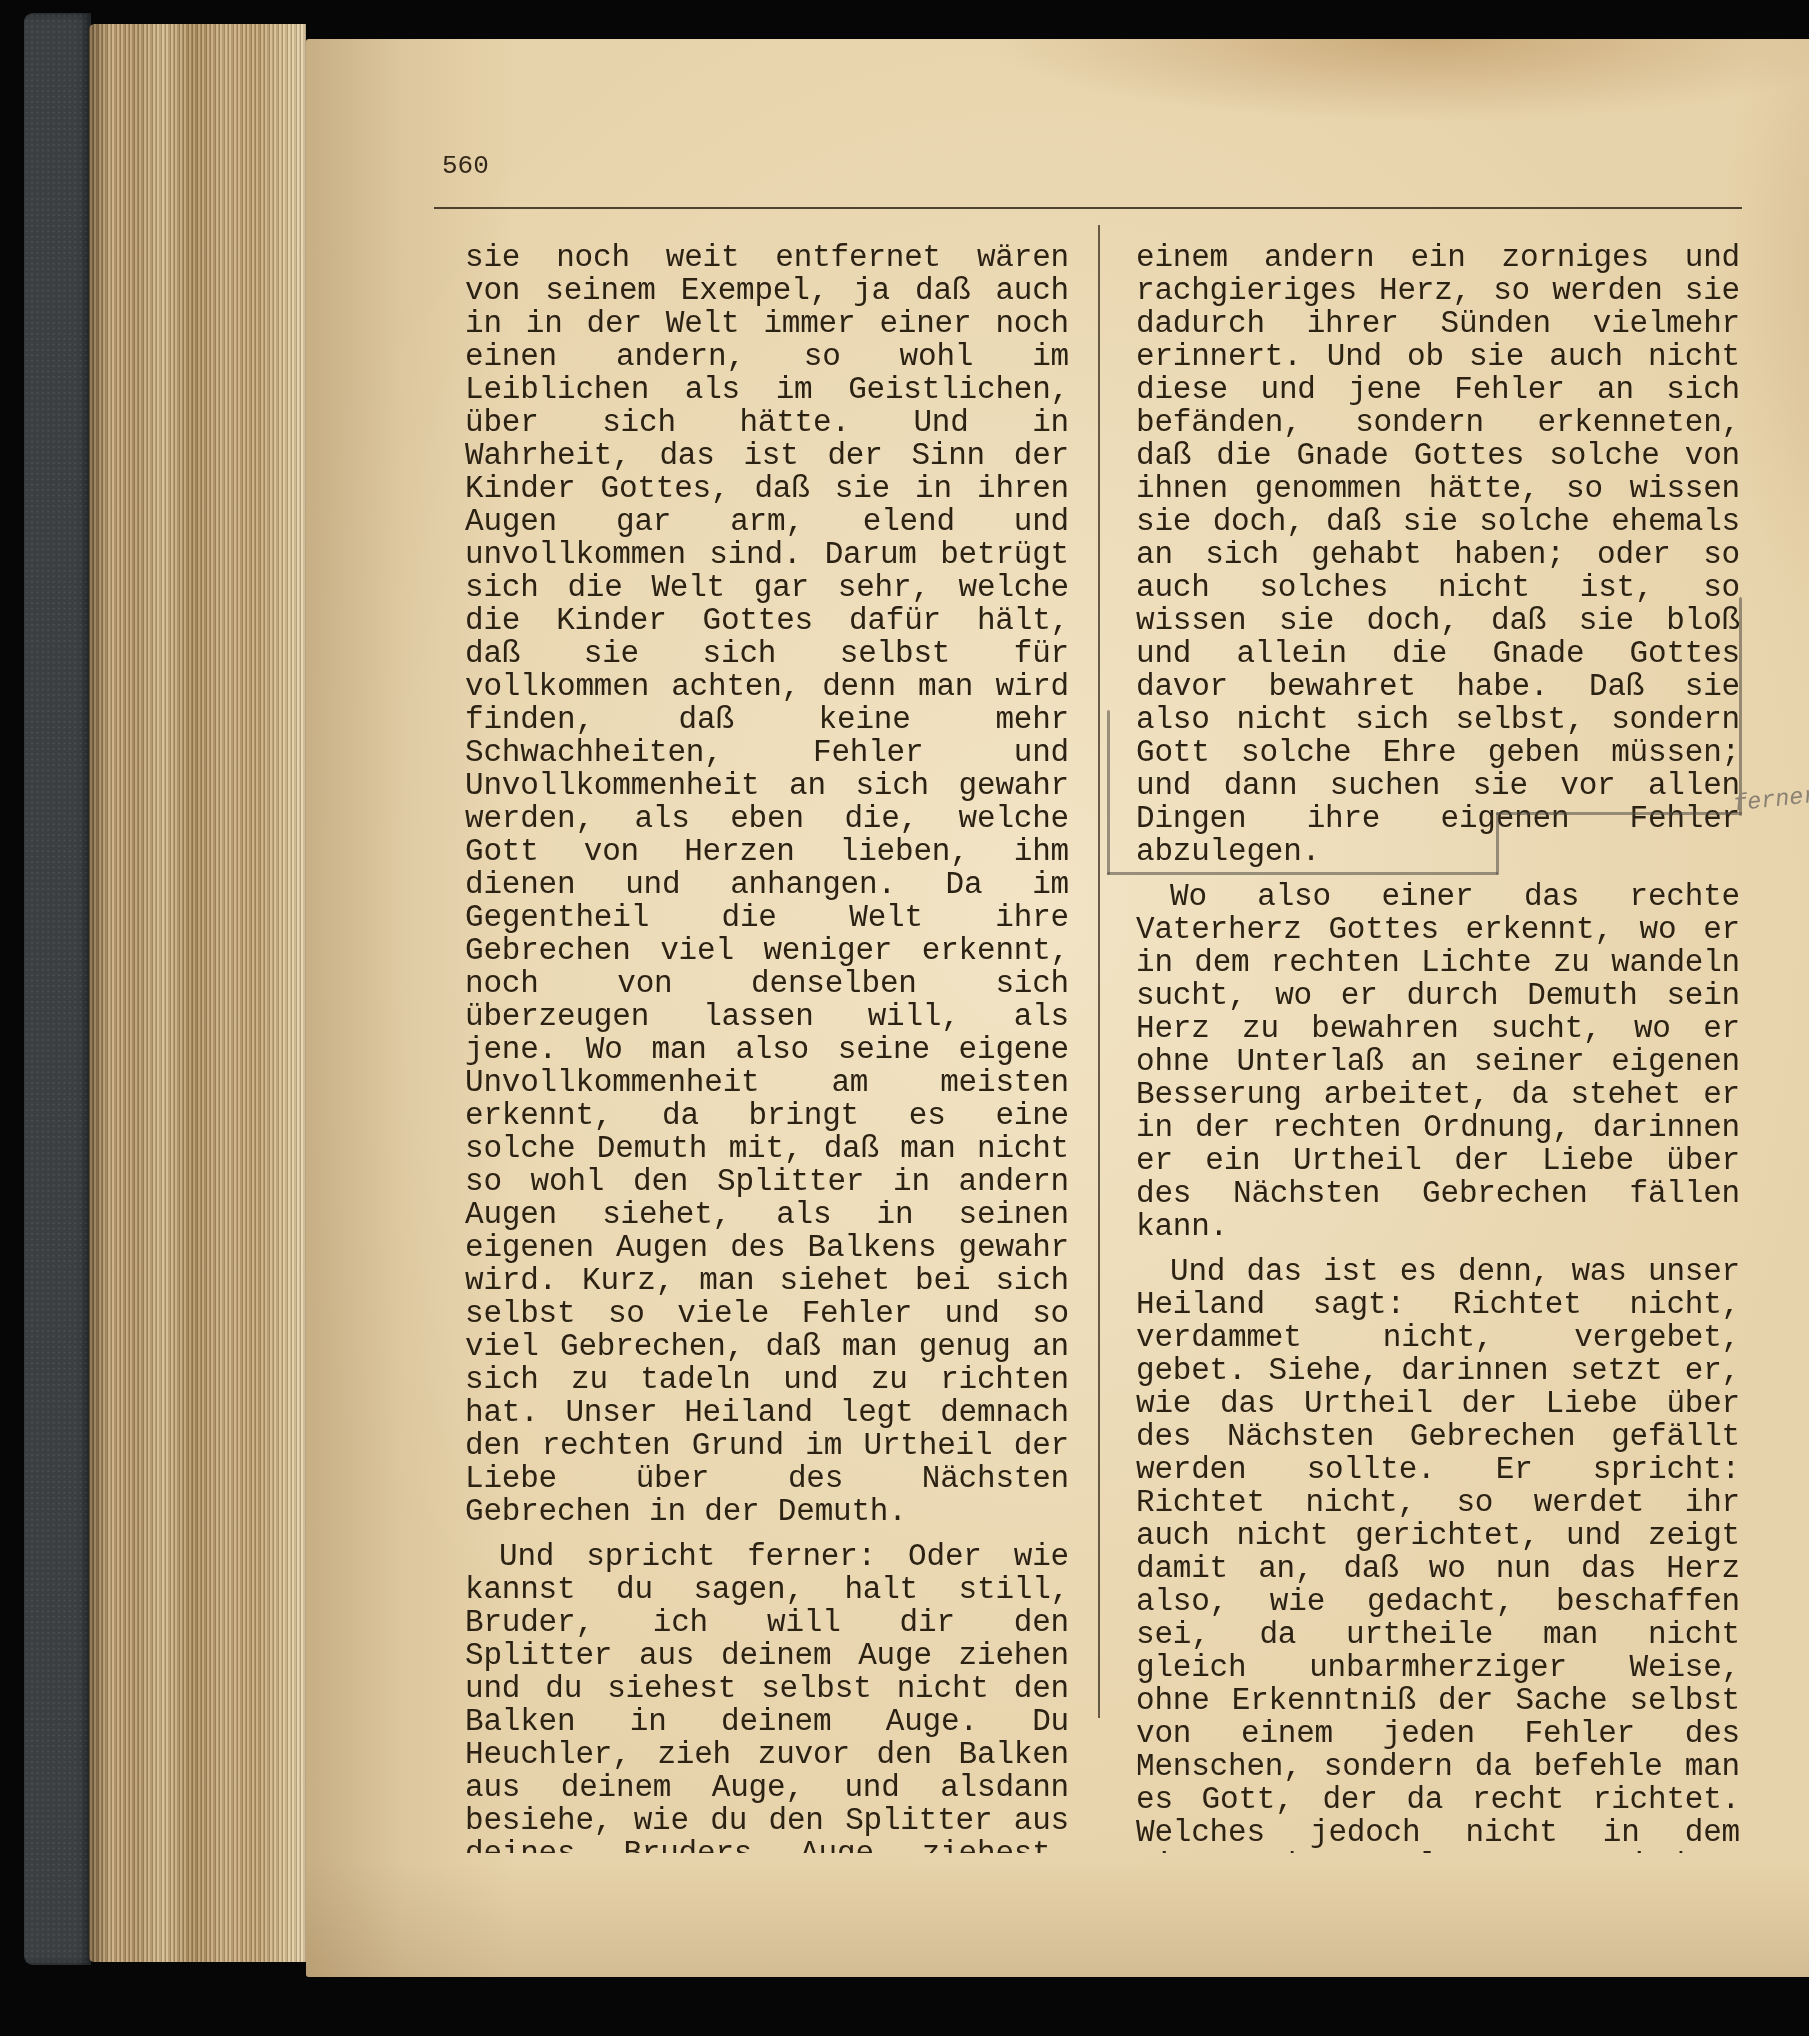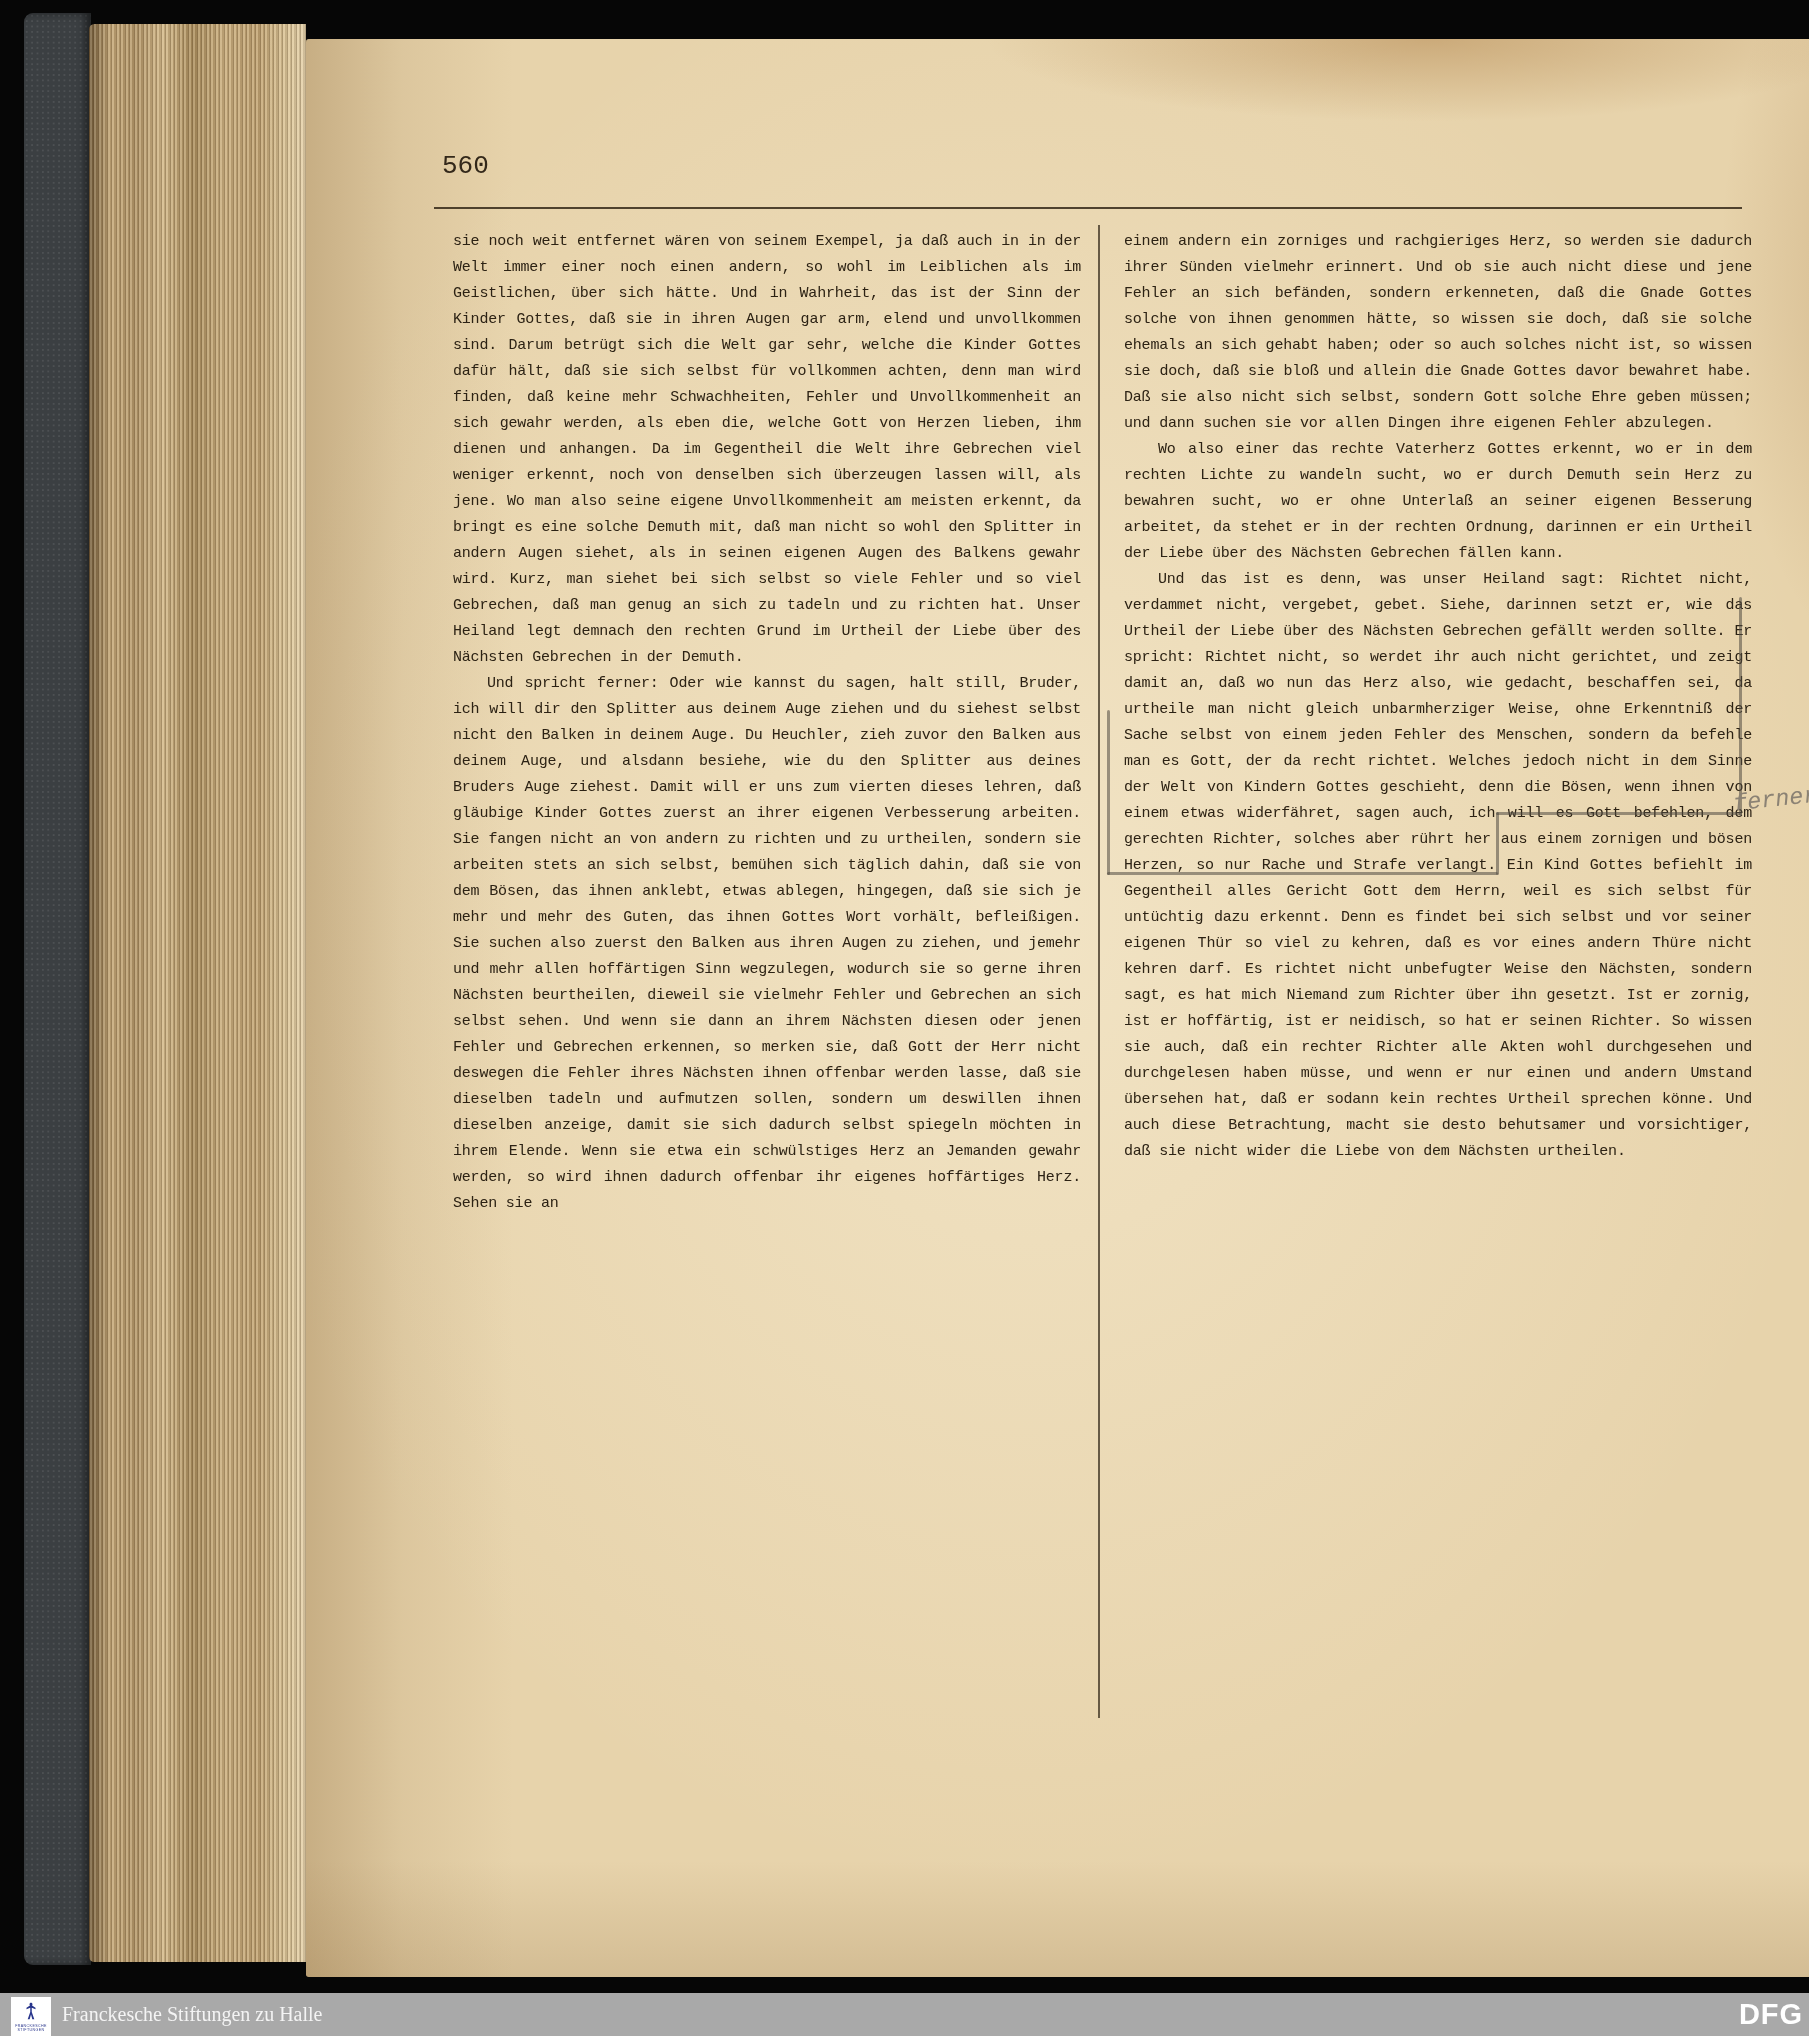--- a/index.html
+++ b/index.html
@@ -30,21 +30,21 @@
        radial-gradient(ellipse at 45% 45%, rgba(252,244,222,0.5), rgba(252,244,222,0) 65%);
      border-radius:2.7px 9px 12.7px 2.7px;font-family:Liberation Mono, monospace;}
   .page-number{position:absolute;left:136px;top:112px;font-size:26px;color:#33281a;}
   .header-title{position:absolute;left:127px;top:110px;width:1312px;text-align:center;
      font-size:28px;color:#33281a;}
   .header-rule{position:absolute;left:128px;top:168px;width:1308px;height:1.8px;
      background:rgba(52,40,24,0.85);}
   .col{position:absolute;top:190px;width:628px;height:1624px;overflow:hidden;}
   .col-left{left:147px;}
   .col-right{left:818px;}
-  .col p{margin:0;font-size:15px;line-height:26px;text-align:justify;color:#2c2214;
+  .col p{margin:12px;font-size:31px;line-height:33px;text-align:justify;color:#2c2214;
          letter-spacing:-0.2px;}
   .col p.indent{text-indent:34px;}
   .col-divider{position:absolute;left:792px;top:186px;width:1.8px;height:1493px;
      background:rgba(45,35,22,0.7);}
   
   .pencil{position:absolute;background:rgba(80,75,66,0.55);border-radius:1.8px;}
   .pm-right{left:1433px;top:558px;width:2.7px;height:219px;}
   .pm-left{left:801px;top:671px;width:2.7px;height:165px;}
   .pm-hr-right{left:1190px;top:773px;width:246px;height:2.7px;}
   .pm-step{left:1190px;top:773px;width:2.7px;height:63px;}
@@ -90,28 +90,15 @@
 
     <div class="pencil pm-right"></div>
     <div class="pencil pm-left"></div>
     <div class="pencil pm-hr-right"></div>
     <div class="pencil pm-step"></div>
     <div class="pencil pm-hr-left"></div>
 
     <div class="hand-note">ferner</div>
   </div>
 
-  <div class="footer-bar">
-    <div class="inst-logo-box">
-      <span>
-        <svg viewBox="0 0 24 26" width="18" height="20" aria-hidden="true">
-          <path d="M12 2c1.2 0 2 .9 2 2 0 .6-.2 1.1-.6 1.5l4.6 3.1v2.2l-5-2.1v5.5l3.4 9.8h-2.6L12 17.6 10.2 24H7.6L11 14.2V8.7l-5 2.1V8.6l4.6-3.1c-.4-.4-.6-.9-.6-1.5 0-1.1.8-2 2-2z" fill="#27348b"></path>
-        </svg>
-      </span>
-      <span class="tiny">FRANCKESCHE</span>
-      <span class="tiny">STIFTUNGEN</span>
-    </div>
-    <div class="inst-name">Franckesche Stiftungen zu Halle</div>
-    <div class="dfg">DFG</div>
-  </div>
 
 </div>
 
 
 </body></html>

